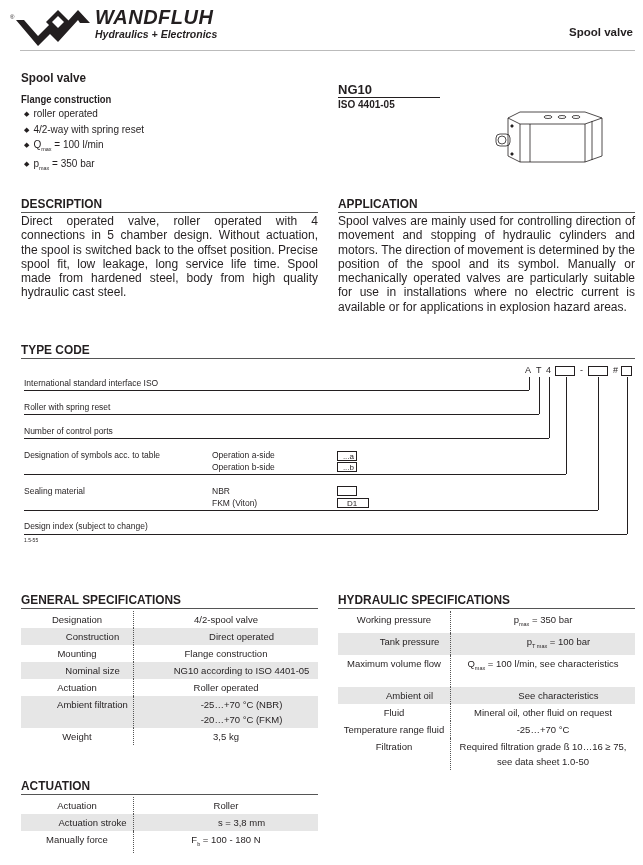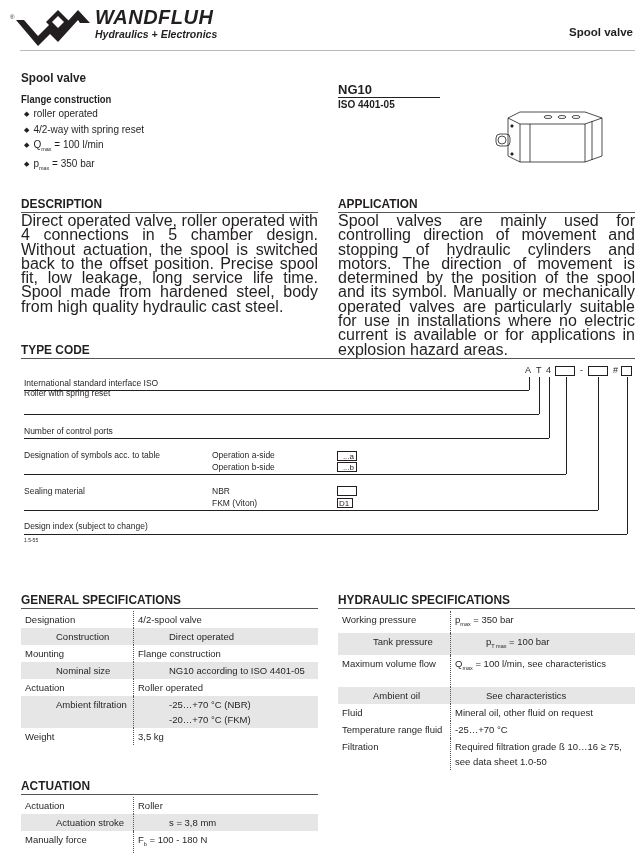--- a/index.html
+++ b/index.html
@@ -21,32 +21,32 @@
   #features li::before { content:"\25C6"; font-size:7px; margin-right:4px; position:relative; top:-1px; }
   sub.s { font-size:5.5px; vertical-align:-3px; }
 
   #ng { left:338px; top:82px; font-size:13px; font-weight:bold; }
   #ng-rule { left:338px; top:97px; width:102px; border-top:1px solid #231f20; }
   #iso { left:338px; top:99px; font-size:10px; font-weight:bold; }
   #valve-img { left:490px; top:108px; width:130px; height:60px; }
 
   .sec-h { font-size:13.5px; font-weight:bold; transform:scaleX(0.88); transform-origin:left; white-space:nowrap; }
   .sec-rule { border-top:1.2px solid #555; }
-  .para { font-size:16px; line-height:14.3px; text-align:justify; }
+  .para { font-size:12px; line-height:14.3px; text-align:justify; }
 
   
   .tc-label { font-size:8.5px; white-space:nowrap; }
   .tc-line { border-top:1px solid #231f20; }
   .tc-v { border-left:1px solid #231f20; }
   .tc-box { border:1px solid #231f20; font-size:8px; text-align:right; padding-right:2px; box-sizing:border-box; height:10px; line-height:9px; }
   .tc-char { font-size:9px; }
 
   
   table.spec { border-collapse:collapse; font-size:9.5px; }
-  table.spec td { padding:1px 4px; vertical-align:top; line-height:15px; }
+  table.spec td { padding:1px 4px; vertical-align:top; line-height:15px;text-align:center; }
   table.spec tr.shade td { background:#e6e6e6;padding-left:35px; }
   table.spec td.v { border-left:1px dotted #555; }
 </style>
 </head>
 <body>
 
 <svg id="logo" class="abs" viewBox="0 0 220 40">
   <path d="M18 14 L32 30 L44 18 L52 26 L72 4 L84 17 L74 17 L72 14 L52 36 L44 28 L32 40 L10 14 Z" fill="#231f20"></path>
   <path d="M40 16 L52 4 L64 16 L52 28 Z" fill="#231f20"></path>
   <path d="M46 16 L52 10 L58 16 L52 22 Z" fill="#fff"></path>
@@ -103,41 +103,41 @@
 <div class="abs tc-box" style="left:555px;top:366px;width:20px;"></div>
 <span class="abs tc-char" style="left:580px;top:365px;">-</span>
 <div class="abs tc-box" style="left:588px;top:366px;width:20px;"></div>
 <span class="abs tc-char" style="left:613px;top:365px;">#</span>
 <div class="abs tc-box" style="left:621px;top:366px;width:11px;"></div>
 
 <div class="abs tc-label cond" style="left:24px;top:378px;">International standard interface ISO</div>
 <div class="abs tc-line" style="left:24px;top:390px;width:505px;"></div>
 <div class="abs tc-v" style="left:529px;top:377px;height:13px;"></div>
 
-<div class="abs tc-label cond" style="left:24px;top:388px;text-align:right;">Roller with spring reset</div>
+<div class="abs tc-label cond" style="left:24px;top:402px;text-align:right;">Roller with spring reset</div>
 <div class="abs tc-line" style="left:24px;top:414px;width:515px;"></div>
 <div class="abs tc-v" style="left:539px;top:377px;height:37px;"></div>
 
 <div class="abs tc-label cond" style="left:24px;top:426px;">Number of control ports</div>
 <div class="abs tc-line" style="left:24px;top:438px;width:525px;"></div>
 <div class="abs tc-v" style="left:549px;top:377px;height:61px;"></div>
 
 <div class="abs tc-label cond" style="left:24px;top:450px;">Designation of symbols acc. to table</div>
 <div class="abs tc-label cond" style="left:212px;top:450px;">Operation a-side</div>
 <div class="abs tc-label cond" style="left:212px;top:462px;">Operation b-side</div>
 <div class="abs tc-box" style="left:337px;top:451px;width:20px;">...a</div>
 <div class="abs tc-box" style="left:337px;top:462px;width:20px;">...b</div>
 <div class="abs tc-line" style="left:24px;top:474px;width:542px;"></div>
 <div class="abs tc-v" style="left:566px;top:377px;height:97px;"></div>
 
 <div class="abs tc-label cond" style="left:24px;top:486px;">Sealing material</div>
 <div class="abs tc-label cond" style="left:212px;top:486px;">NBR</div>
 <div class="abs tc-label cond" style="left:212px;top:498px;">FKM (Viton)</div>
 <div class="abs tc-box" style="left:337px;top:486px;width:20px;"></div>
-<div class="abs tc-box" style="left:337px;top:498px;width:16px;text-align:center;">D1</div>
+<div class="abs tc-box" style="left:337px;top:498px;width:32px;text-align:center;">D1</div>
 <div class="abs tc-line" style="left:24px;top:510px;width:574px;"></div>
 <div class="abs tc-v" style="left:598px;top:377px;height:133px;"></div>
 
 <div class="abs tc-label cond" style="left:24px;top:521px;">Design index (subject to change)</div>
 <div class="abs tc-line" style="left:24px;top:534px;width:603px;"></div>
 <div class="abs tc-v" style="left:627px;top:377px;height:157px;"></div>
 <div class="abs" style="left:24px;top:537px;font-size:5px;">1.5-55</div>
 
 <div class="abs sec-h" style="left:21px;top:592px;">GENERAL SPECIFICATIONS</div>
 <div class="abs sec-rule" style="left:21px;top:608px;width:297px;"></div>

